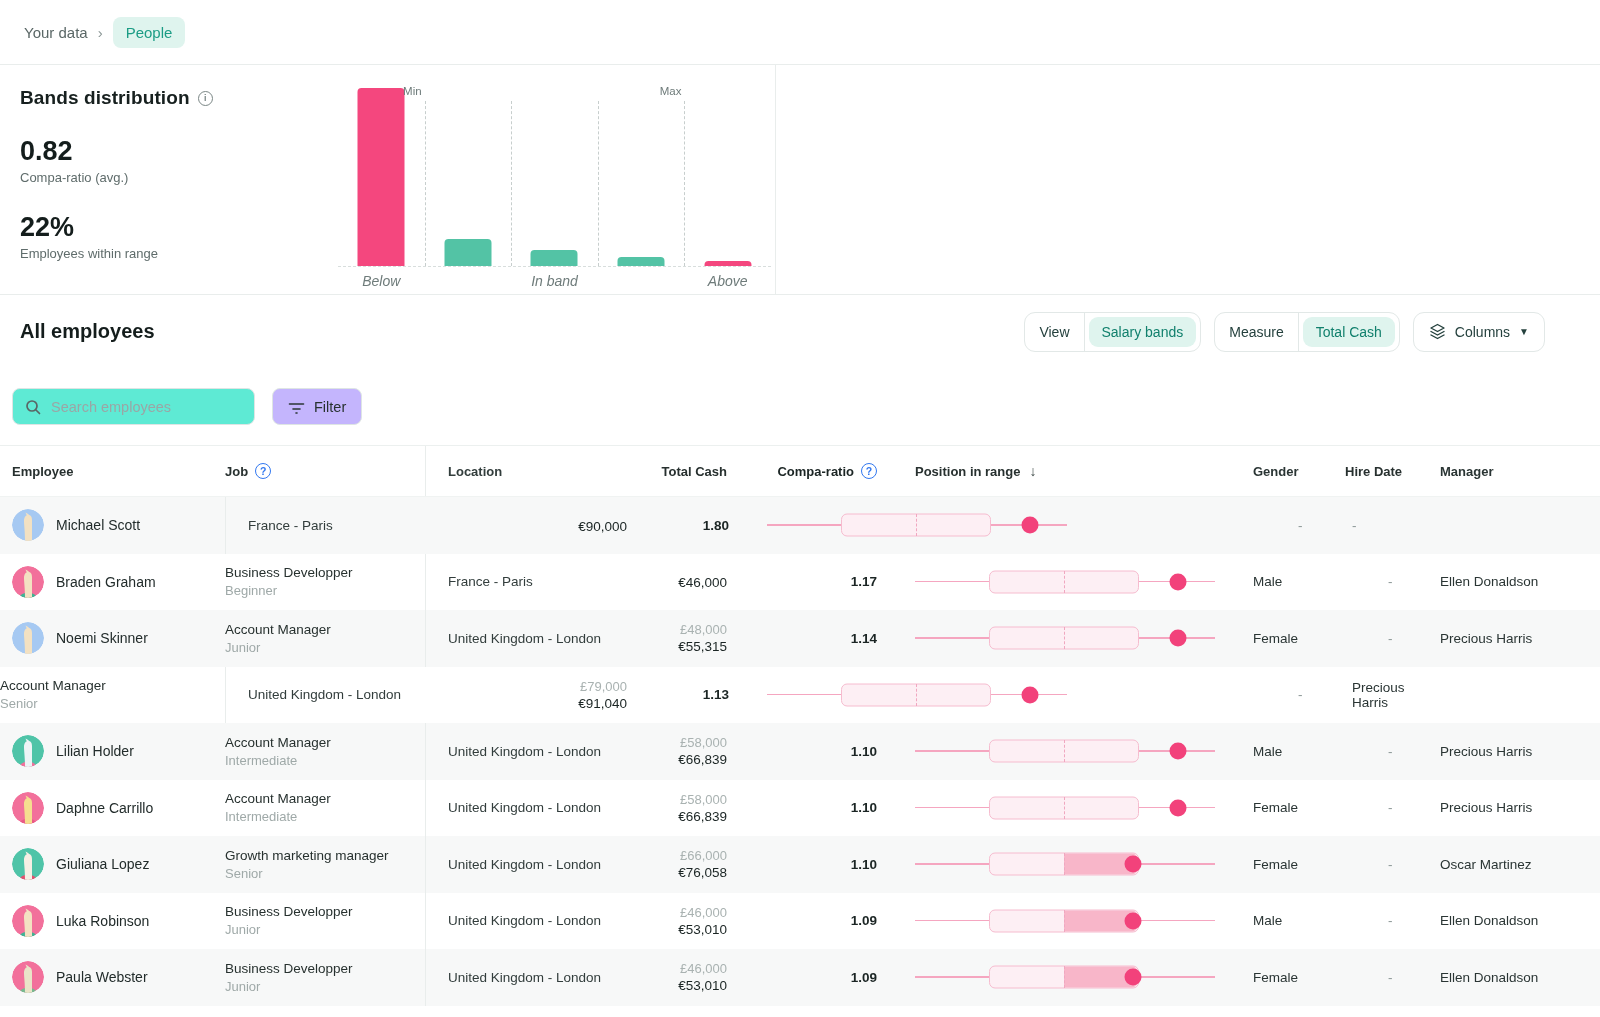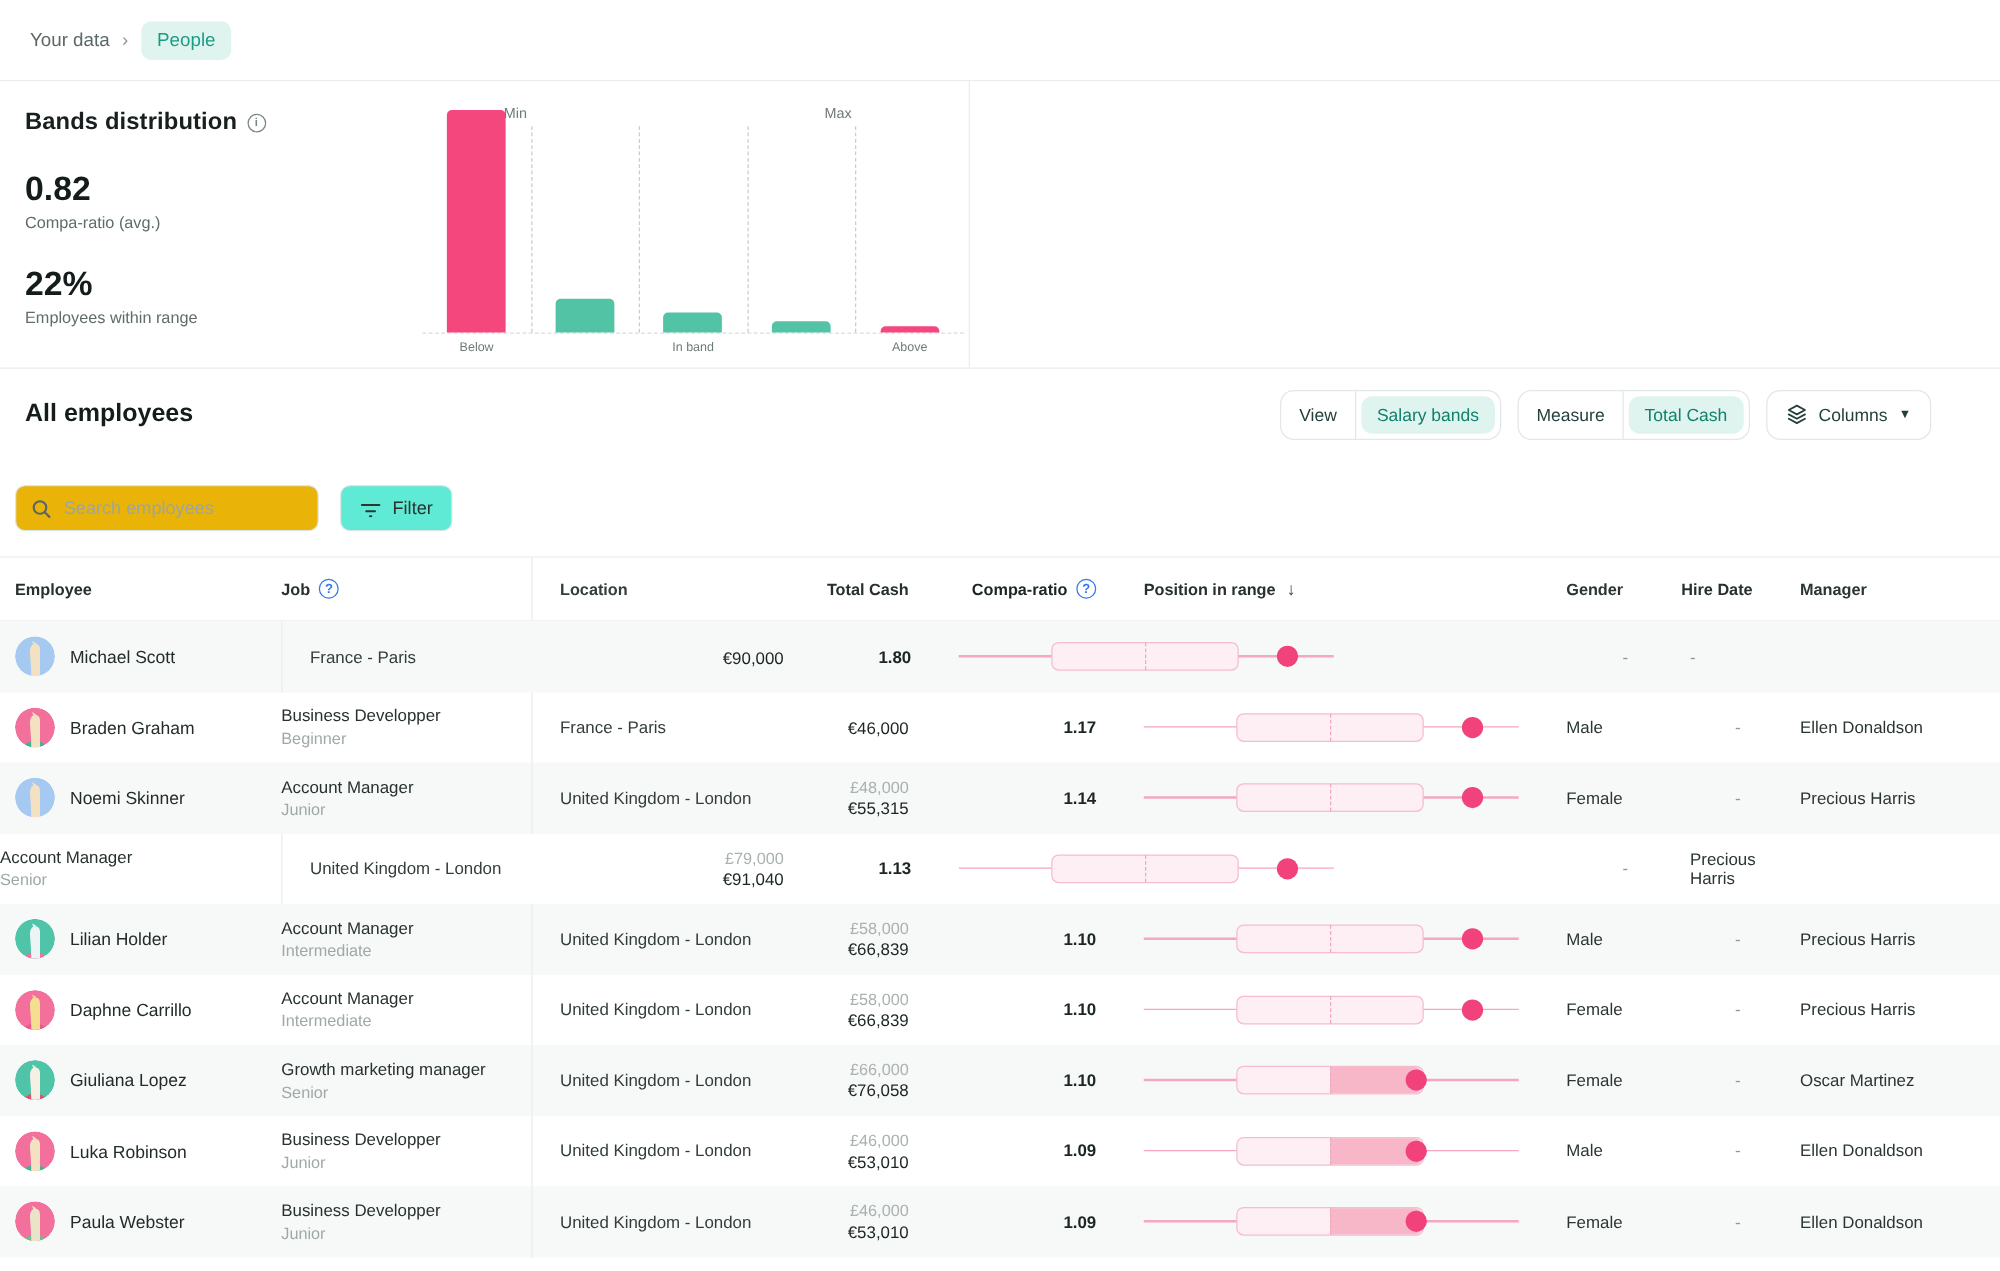--- a/index.html
+++ b/index.html
@@ -29,21 +29,21 @@
   .chart { position:absolute; left:338px; top:20px; width:433px; height:200px; }
   .chart-plot { position:absolute; left:0; top:0; right:0; height:182px;
     border-bottom:1px dashed #D8DEDD; display:flex; }
   .slot { position:relative; width:20%; height:100%; }
   .bar { position:absolute; bottom:0; left:50%; transform:translateX(-50%); width:47px;
     border-radius:4px 4px 0 0; }
   .vline { position:absolute; top:16px; bottom:0; border-left:1px dashed #C7CECD; }
   .marker-label { position:absolute; top:0; transform:translateX(-100%); padding-right:3px;
     font-size:11.5px; color:#6E7B7A; }
   .cat-label { position:absolute; top:188px; transform:translateX(-50%);
-    font-size:10px; color:#6E7B7A; white-space:nowrap; }
+    font-size:14px; color:#6E7B7A; white-space:nowrap;font-style:italic; }
   .bands-vdivider { position:absolute; top:0; bottom:0; left:775px; width:1px; background:#E9EDEC; }
 
   
   .toolbar { height:73px; display:flex; align-items:center; justify-content:space-between;
     padding:0 55px 0 20px; }
   .page-title { font-size:20px; font-weight:700; color:#141D1C; }
   .controls { display:flex; gap:13px; }
   .seg { display:flex; align-items:center; height:40px; border:1px solid #E2E8E7;
     border-radius:11px; background:#fff; cursor:pointer; }
   .seg-label { font-size:14px; color:#24403D; padding:0 14px; }
@@ -51,26 +51,26 @@
   .seg-value { margin:4px; padding:7px 13px; background:#DFF4EE; color:#11806D;
     font-size:14px; border-radius:9px; white-space:nowrap; }
   .btn-columns { display:flex; align-items:center; gap:9px; height:40px; padding:0 15px;
     border:1px solid #E2E8E7; border-radius:11px; background:#fff; font-size:14px;
     color:#24403D; cursor:pointer; }
   .caret { font-size:10px; color:#24403D; }
 
   
   .searchrow { height:77px; display:flex; align-items:center; gap:17px; padding-left:12px; }
   .search-box { display:flex; align-items:center; gap:10px; width:243px; height:37px;
-    border:1px solid #DEE5E4; border-radius:8px; padding:0 12px; background:#eab308; }
+    border:1px solid #DEE5E4; border-radius:8px; padding:0 12px; background:#5eead4; }
   .search-box input { border:none; outline:none; font-size:14.5px; color:#1F2A29; width:100%;
     font-family:"Liberation Sans","DejaVu Sans",sans-serif; background:transparent; }
   .search-box input::placeholder { color:#9AA6A5; }
   .btn-filter { display:flex; align-items:center; gap:9px; height:37px; padding:0 15px;
-    border:1px solid #DEE5E4; border-radius:8px; background:#5eead4; font-size:14.5px;
+    border:1px solid #DEE5E4; border-radius:8px; background:#c4b5fd; font-size:14.5px;
     color:#27312F; cursor:pointer; }
 
   
   .trow, .thead { display:grid;
     grid-template-columns:225px 200px 210px 100px 148px 360px 90px 88px 1fr;
     align-items:center; }
   .thead { height:52px; border-top:1px solid #ECF0EF; border-bottom:1px solid #F0F3F2;
     font-size:13px; font-weight:700; color:#27302F; }
   .trow { height:56.5px; font-size:13.5px; cursor:pointer; }
   .trow.alt { background:#F7F8F8; }

